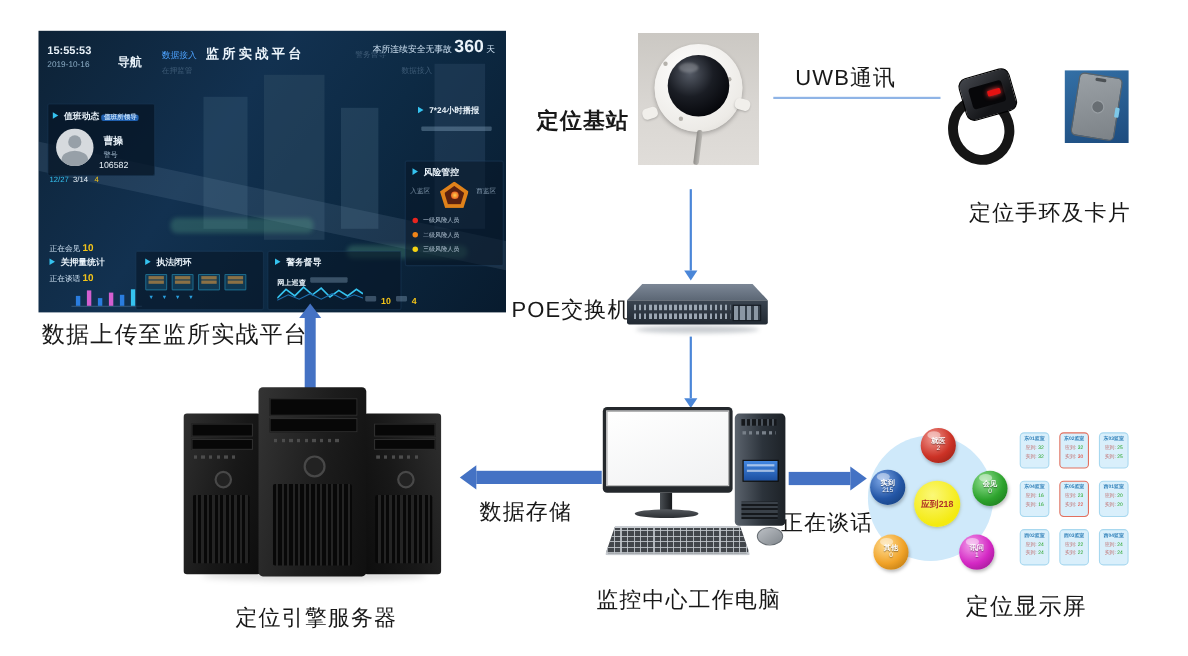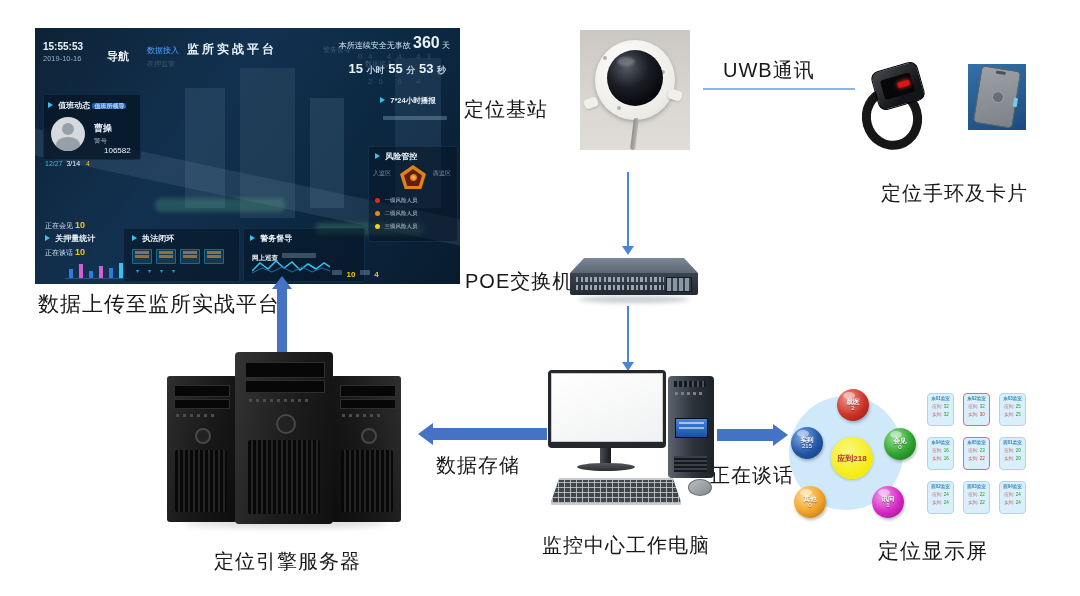--- a/index.html
+++ b/index.html
@@ -167,46 +167,34 @@
     <div class="abs" style="left:112px;top:31px;font-size:7px;color:#3d5a75;">在押监管</div>
     <div class="abs t-w" style="left:152px;top:13px;font-size:12px;font-weight:bold;letter-spacing:3px;">监所实战平台</div>
     <div class="abs" style="left:288px;top:17px;font-size:7px;color:#3d5a75;">警务督导</div>
     <div class="abs" style="left:330px;top:31px;font-size:7px;color:#3d5a75;">数据接入</div>
 
     <div class="abs" style="right:10px;top:6px;font-size:8px;color:#cfe2f3;white-space:nowrap;">
       <span>本所连续安全无事故</span>
       <span class="t-w" style="font-size:16px;font-weight:bold;">360</span>
       <span>天</span>
     </div>
-    <div class="abs" style="right:14px;top:24px;text-align:center;">
-      <div style="font-size:8px;color:#31506c;letter-spacing:6px;">04   44   43</div>
-      <div style="font-size:13px;font-weight:bold;color:#e9f2f9;white-space:nowrap;">
-        <span>15</span>
-        <span style="font-size:9px;color:#bcd2e4;">小时</span>
-        <span>55</span>
-        <span style="font-size:9px;color:#bcd2e4;">分</span>
-        <span>53</span>
-        <span style="font-size:9px;color:#bcd2e4;">秒</span>
-      </div>
-      <div style="font-size:8px;color:#31506c;letter-spacing:6px;">26    6    4</div>
-    </div>
 
     <div class="panel" style="left:8px;top:66px;width:96px;height:64px;">
       <div class="ptitle" style="position:absolute;left:4px;top:5px;">
         <span class="tri"></span>
         <span>值班动态</span>
         <span class="tinytag">值班所领导</span>
       </div>
       <div class="avatar" style="left:7px;top:22px;">
         <div class="av-head"></div>
         <div class="av-body"></div>
       </div>
       <div class="abs t-w" style="left:50px;top:27px;font-size:9px;font-weight:bold;">曹操</div>
       <div class="abs" style="left:50px;top:42px;font-size:6.5px;color:#9fb6ca;">警号</div>
-      <div class="abs t-w" style="left:60px;top:51px;font-size:8px;">106582</div>
+      <div class="abs t-w" style="left:46px;top:51px;font-size:8px;">106582</div>
     </div>
 
     <div class="abs" style="left:10px;top:132px;font-size:7px;white-space:nowrap;">
       <span class="t-cy">12/27</span>&nbsp;
       <span class="t-w">3/14</span>&nbsp;&nbsp;
       <span class="t-y">4</span>
     </div>
 
 
     <div class="abs" style="left:10px;top:192px;font-size:7px;color:#cfe2f3;white-space:nowrap;">
@@ -303,21 +291,21 @@
 
     <div class="abs ptitle" style="left:345px;top:68px;">
       <span class="tri"></span>
       <span style="font-size:7.5px;">7*24小时播报</span>
     </div>
     <div class="abs" style="left:348px;top:80px;">
       <span class="fuzz" style="width:64px;height:4px;"></span>
     </div>
   </div>
 
-  <div class="lbl" style="left:464px;top:96px;">定位基站</div>
+  <div class="lbl" style="left:488px;top:96px;font-weight:bold;">定位基站</div>
   <div class="lbl" style="left:723px;top:57px;">UWB通讯</div>
   <div class="lbl" style="left:881px;top:180px;">定位手环及卡片</div>
   <div class="lbl" style="left:38px;top:290px;font-size:21px;">数据上传至监所实战平台</div>
   <div class="lbl" style="left:465px;top:268px;">POE交换机</div>
   <div class="lbl" style="left:436px;top:452px;">数据存储</div>
   <div class="lbl" style="left:710px;top:462px;">正在谈话</div>
   <div class="lbl" style="left:214px;top:548px;">定位引擎服务器</div>
   <div class="lbl" style="left:542px;top:532px;">监控中心工作电脑</div>
   <div class="lbl" style="left:878px;top:537px;font-size:21px;">定位显示屏</div>
 

